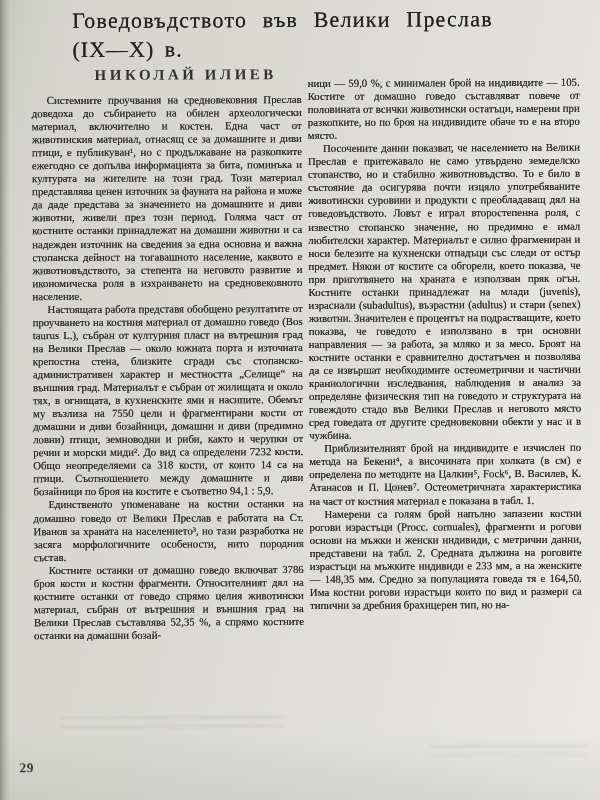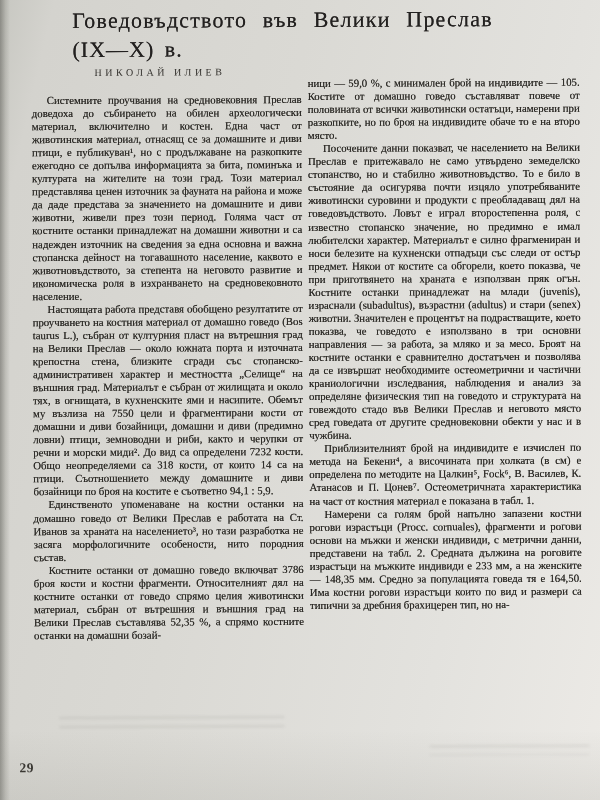--- a/index.html
+++ b/index.html
@@ -26,21 +26,21 @@
   .title{
     position:absolute;left:74px;top:5px;width:505px;
     font-size:22px;line-height:29px;
     letter-spacing:1.2px;word-spacing:9px;
     color:#232120;
     text-shadow:0 0 .5px rgba(35,33,32,.85);
   }
   .title .line2{display:block;letter-spacing:1px;word-spacing:4px;}
   .author{
     position:absolute;left:96px;top:66px;
-    font-size:10px;font-weight:normal;letter-spacing:3.5px;
+    font-size:15px;font-weight:bold;letter-spacing:3.5px;
     color:#34322e;
   }
   .col{
     position:absolute;
     font-size:10.8px;line-height:13.05px;
     text-align:justify;
     text-shadow:0 0 .4px rgba(43,41,37,.8);
   }
   .col-left{left:33px;top:93px;width:270px;}
   .col-right{left:309px;top:77px;width:272px;}

